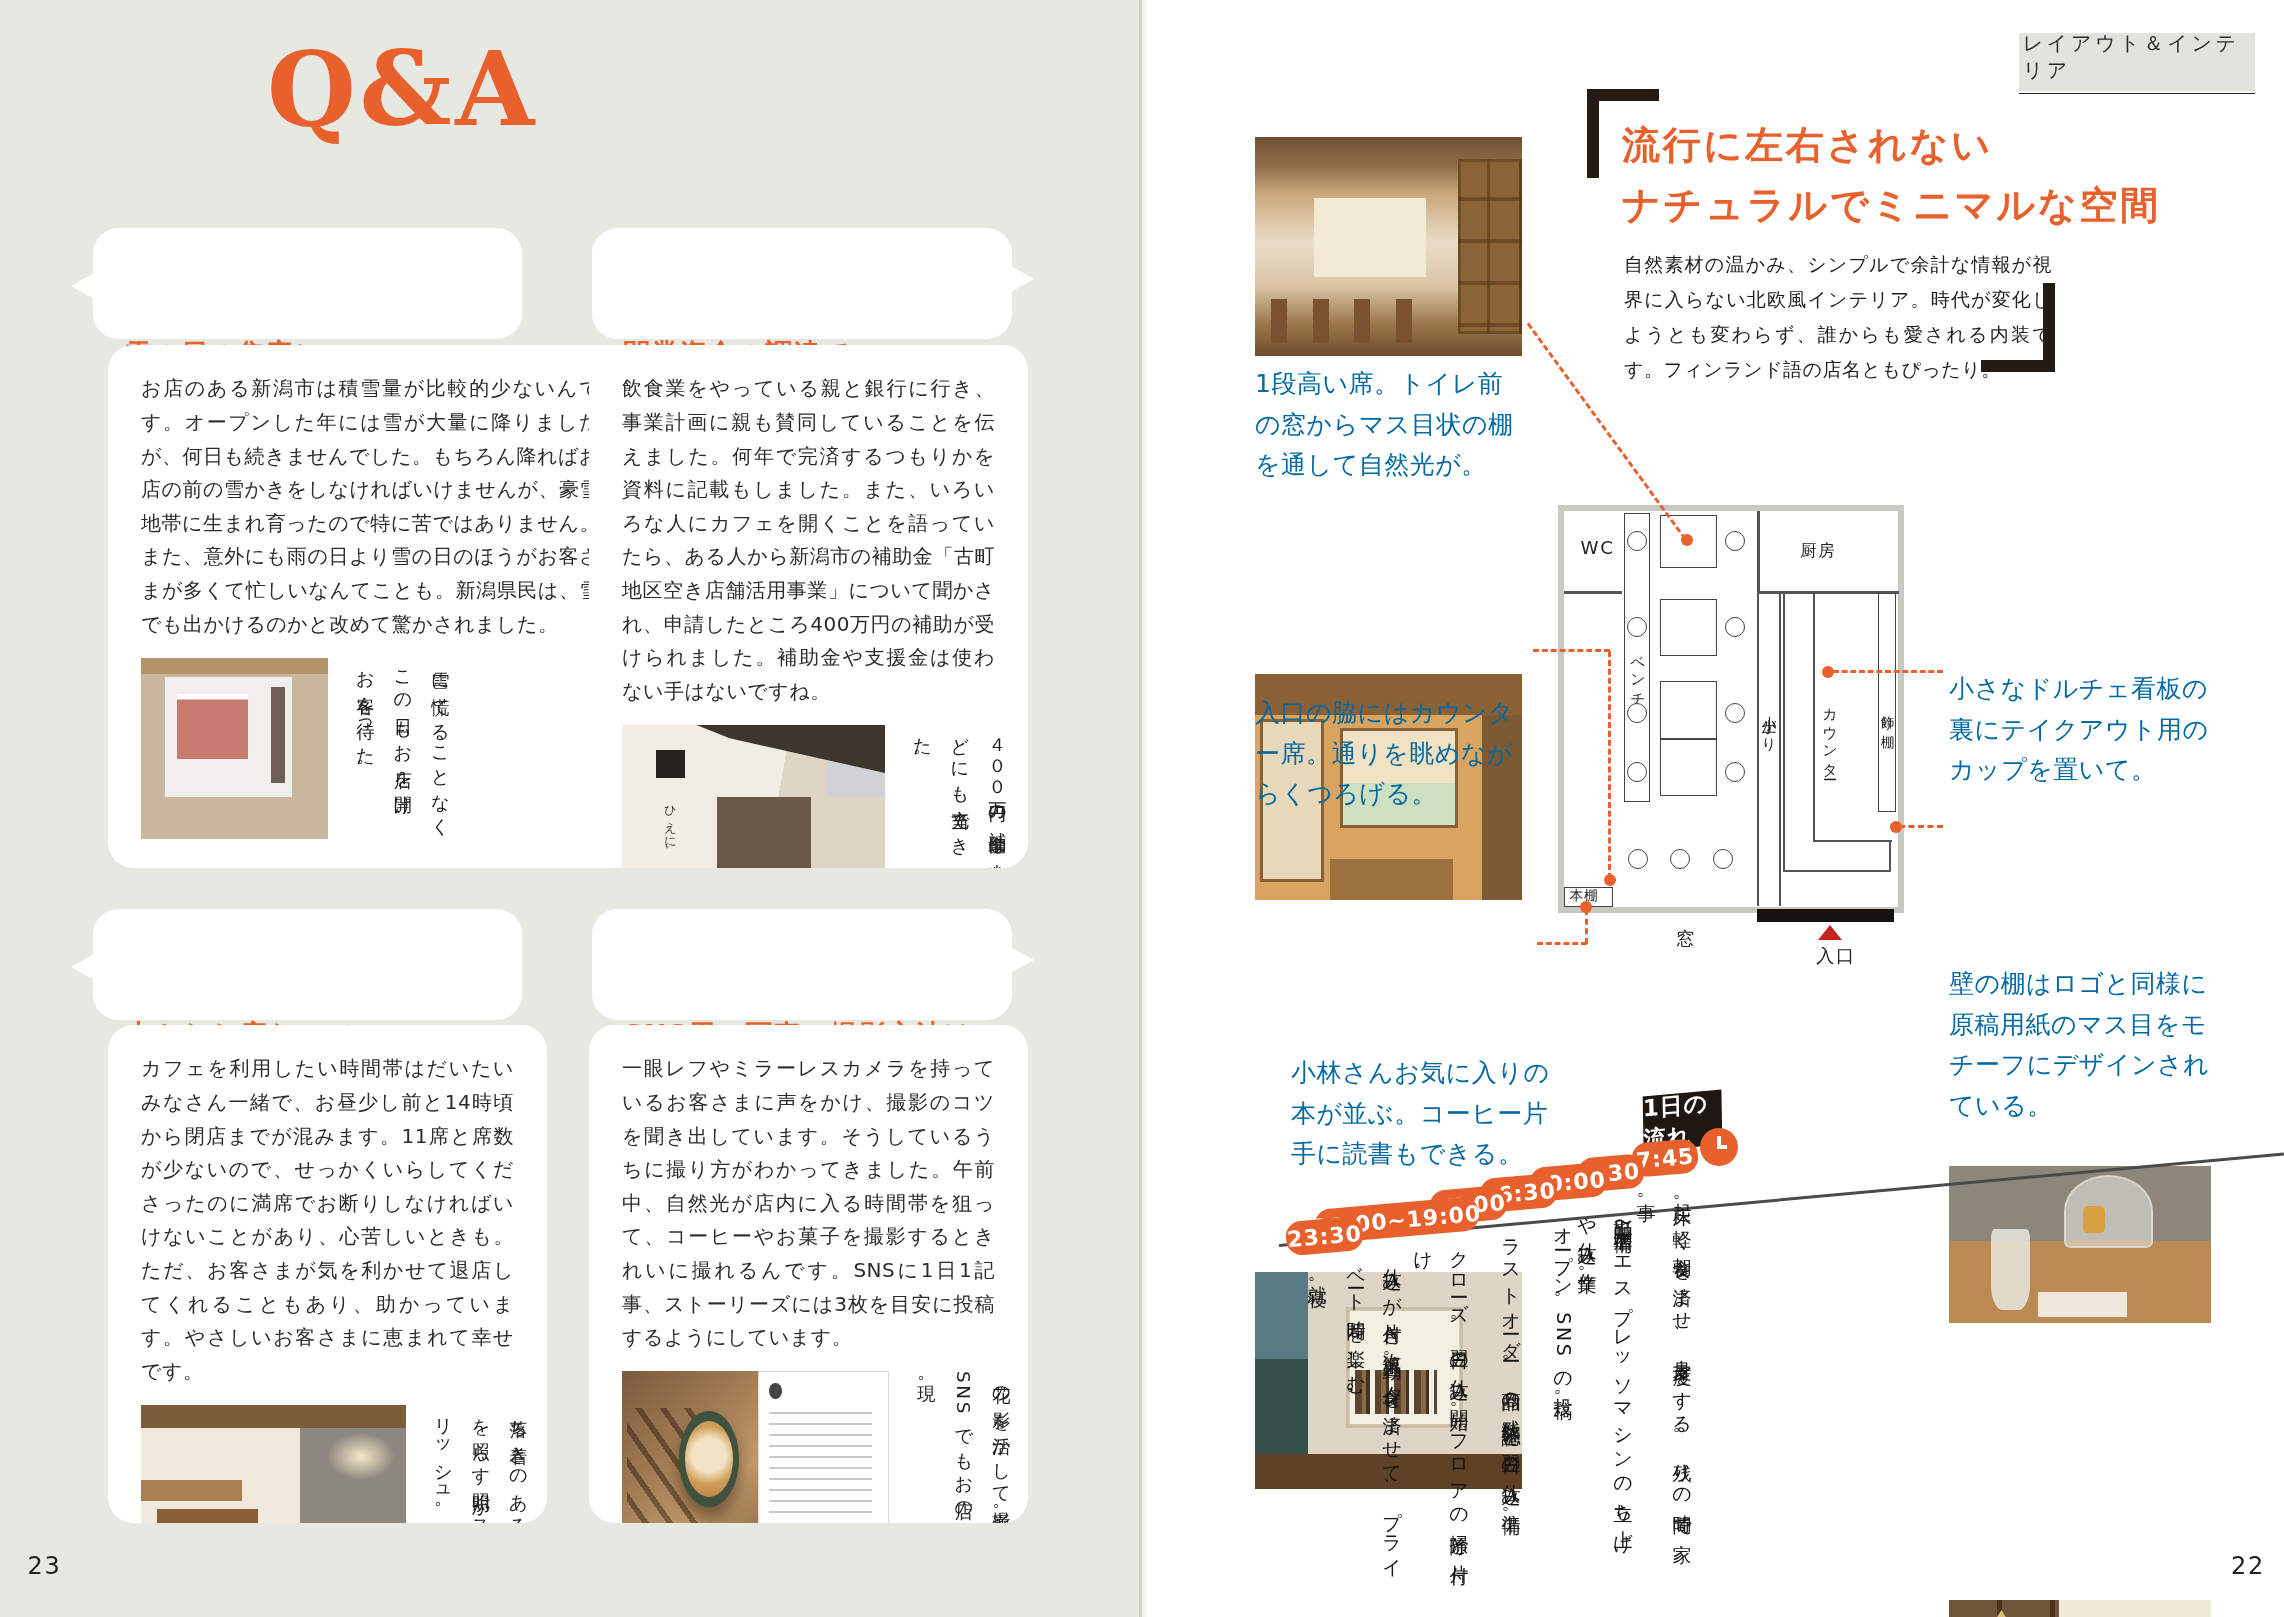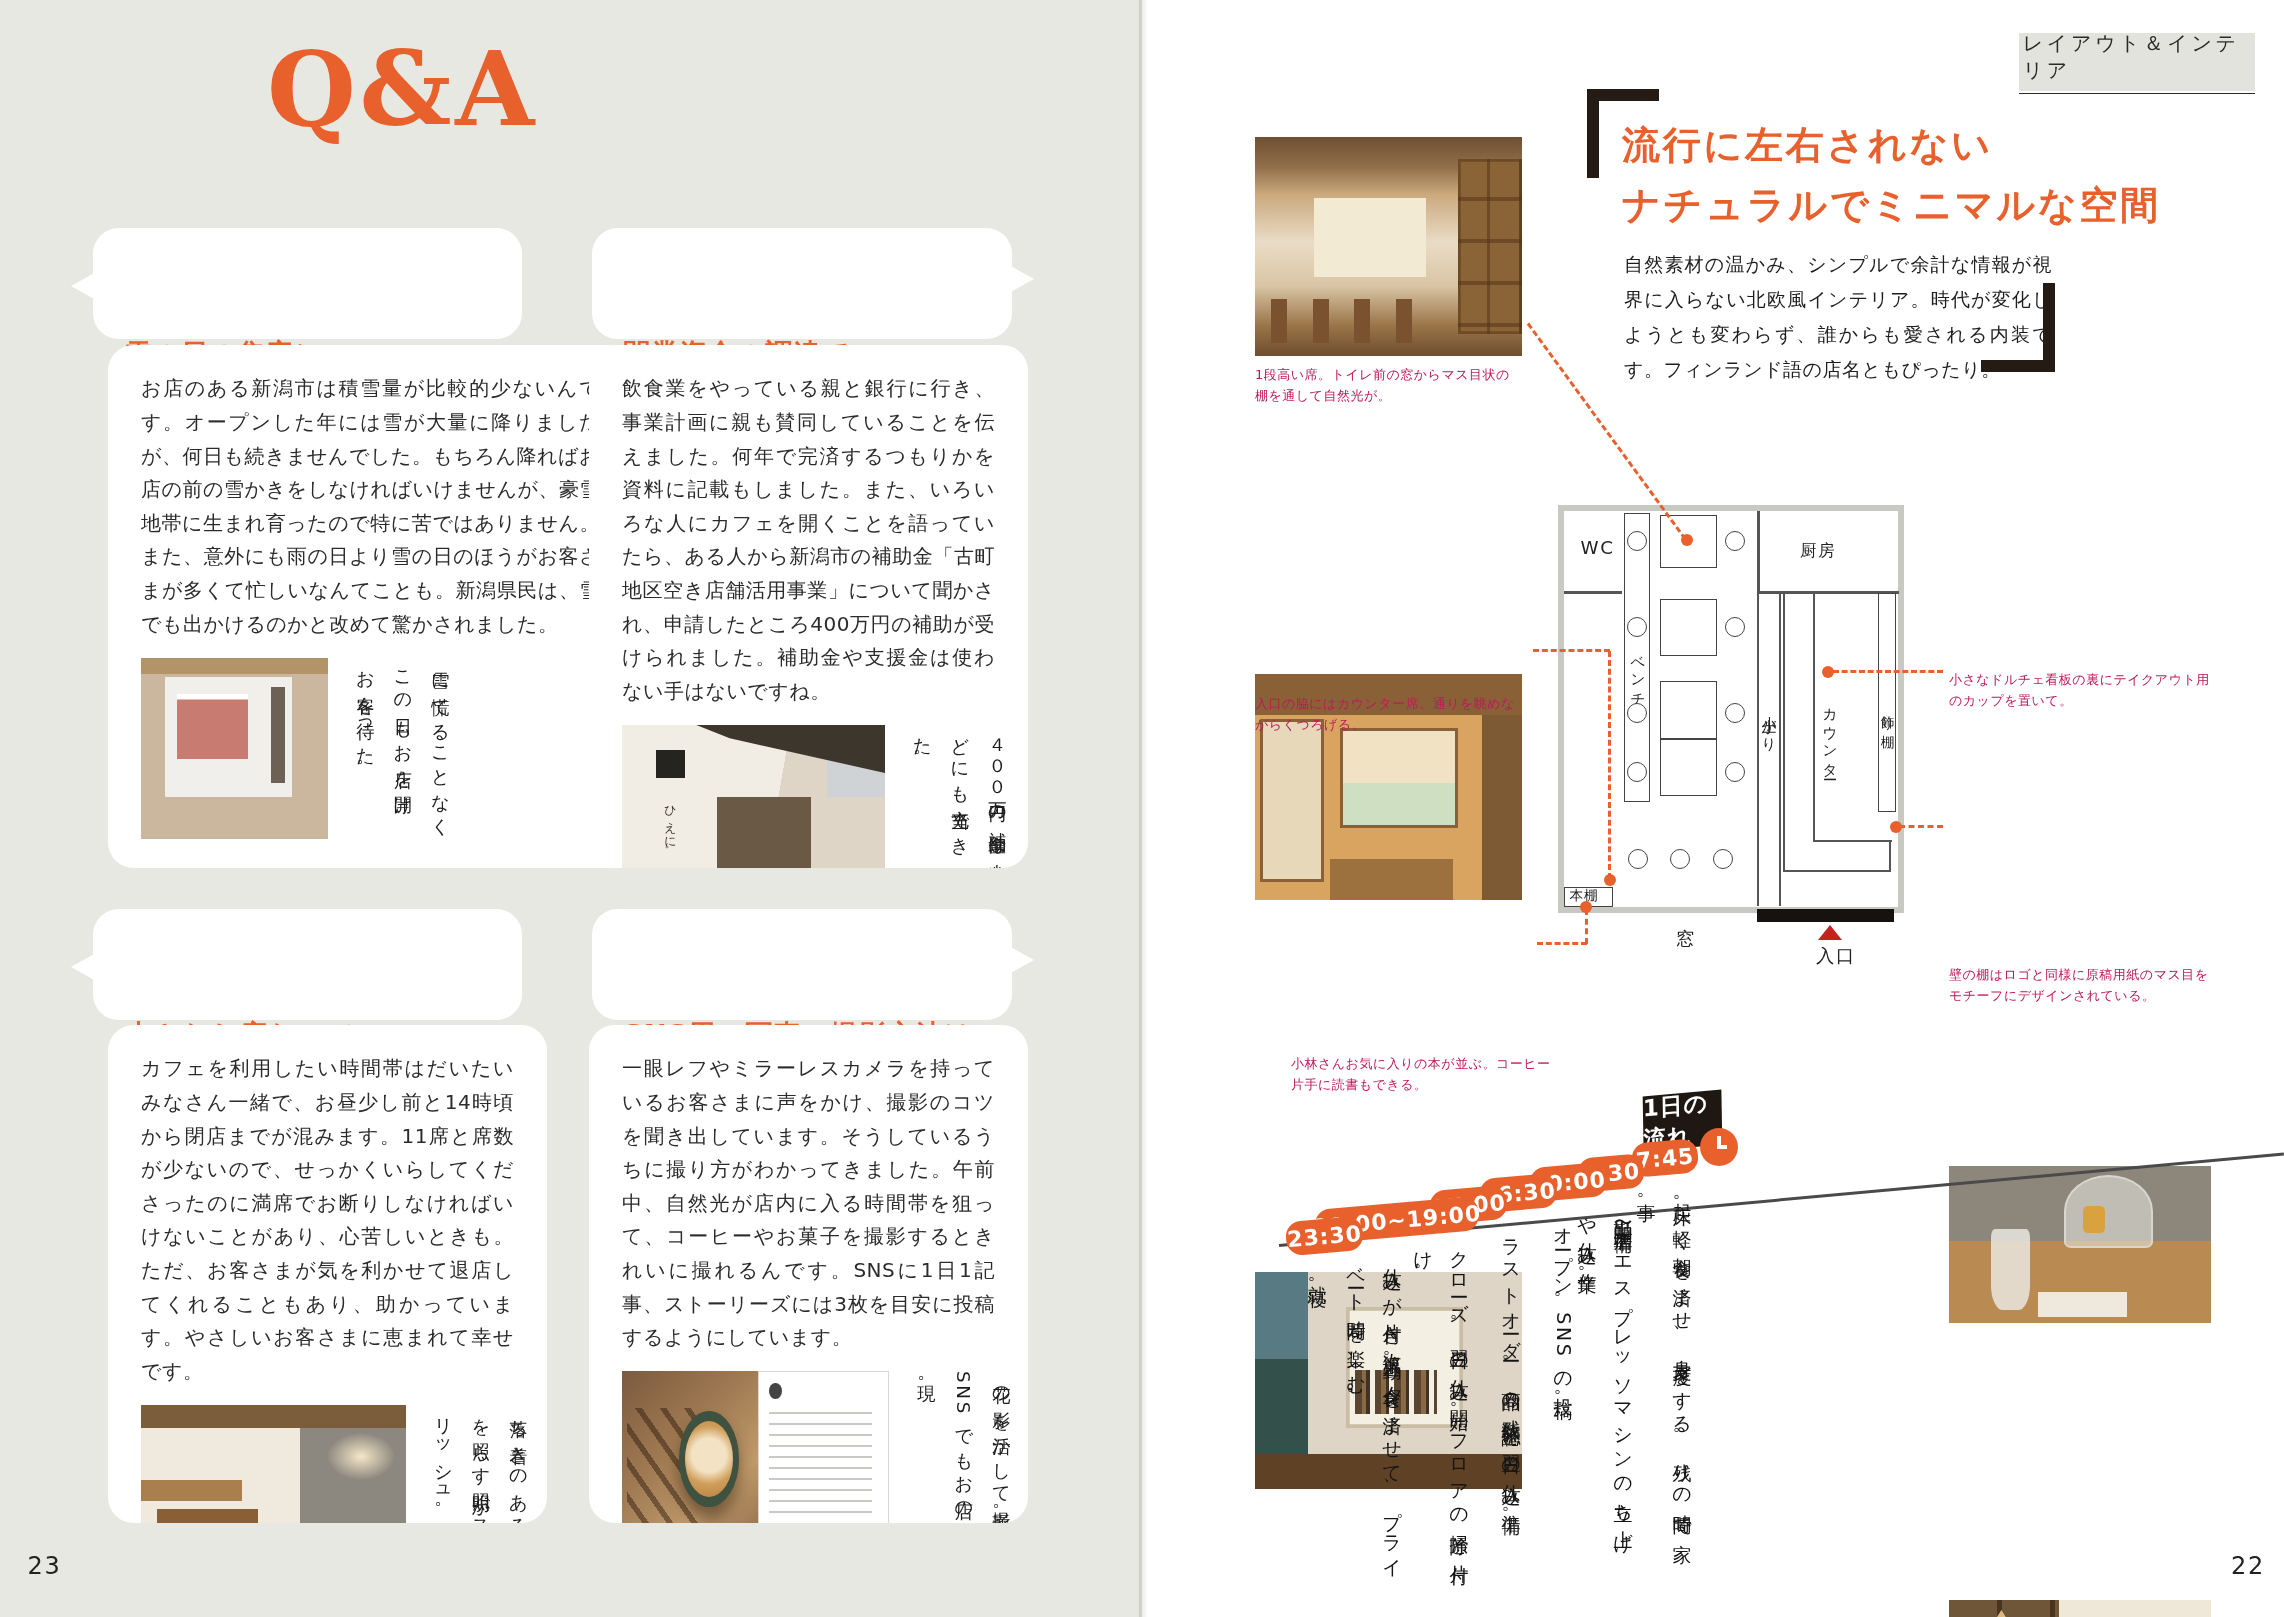--- a/index.html
+++ b/index.html
@@ -67,21 +67,21 @@
   
   .tagbox{position:absolute;left:2019px;top:33px;width:236px;height:58px;background:#e3e3de;
           display:flex;align-items:center;justify-content:center;}
   .tagbox span{font-size:20px;letter-spacing:3.7px;color:#2a2a2a;border-bottom:1.8px solid #2a2a2a;padding:0 3.7px 9.1px 3.7px;}
   .bracket-tl{position:absolute;left:1587px;top:89px;width:60px;height:77px;
               border-left:12px solid #241b15;border-top:12px solid #241b15;}
   .bracket-br{position:absolute;left:1981px;top:283px;width:62px;height:77px;
               border-right:12px solid #241b15;border-bottom:12px solid #241b15;}
   .rtitle{font-size:38px;font-weight:bold;color:#e8602c;letter-spacing:2.7px;line-height:1.5;}
   .rintro{font-size:19px;line-height:1.85;letter-spacing:0.5px;color:#1e1e1e;text-align:justify;}
-  .rcap{font-size:13px;line-height:1.62;letter-spacing:0.5px;color:#be185d;}
+  .rcap{font-size:25px;line-height:1.62;letter-spacing:0.5px;color:#0369a1;}
   
   .ph-a{background:linear-gradient(180deg,#6e4f33 0%,#93704a 14%,#caa87c 26%,#e9dcc6 48%,#d9c5a5 68%,#9a7549 86%,#6f4e2f 100%);}
   .a-shelf{position:absolute;right:0;top:10%;width:24%;height:80%;background:#8a6336;
            box-shadow:inset 0 0 0 2.7px #6d4b24;}
   .a-grid{position:absolute;inset:0;background:
           repeating-linear-gradient(180deg,transparent 0 22%,rgba(80,50,20,.5) 22% 24%),
           repeating-linear-gradient(90deg,transparent 0 46%,rgba(80,50,20,.5) 46% 50%);}
   .a-win{position:absolute;left:22%;top:28%;width:42%;height:36%;background:#f3ead4;}
   .a-chairs{position:absolute;left:6%;bottom:6%;width:60%;height:20%;
             background:repeating-linear-gradient(90deg,#7a5230 0 10%,transparent 10% 26%);}

